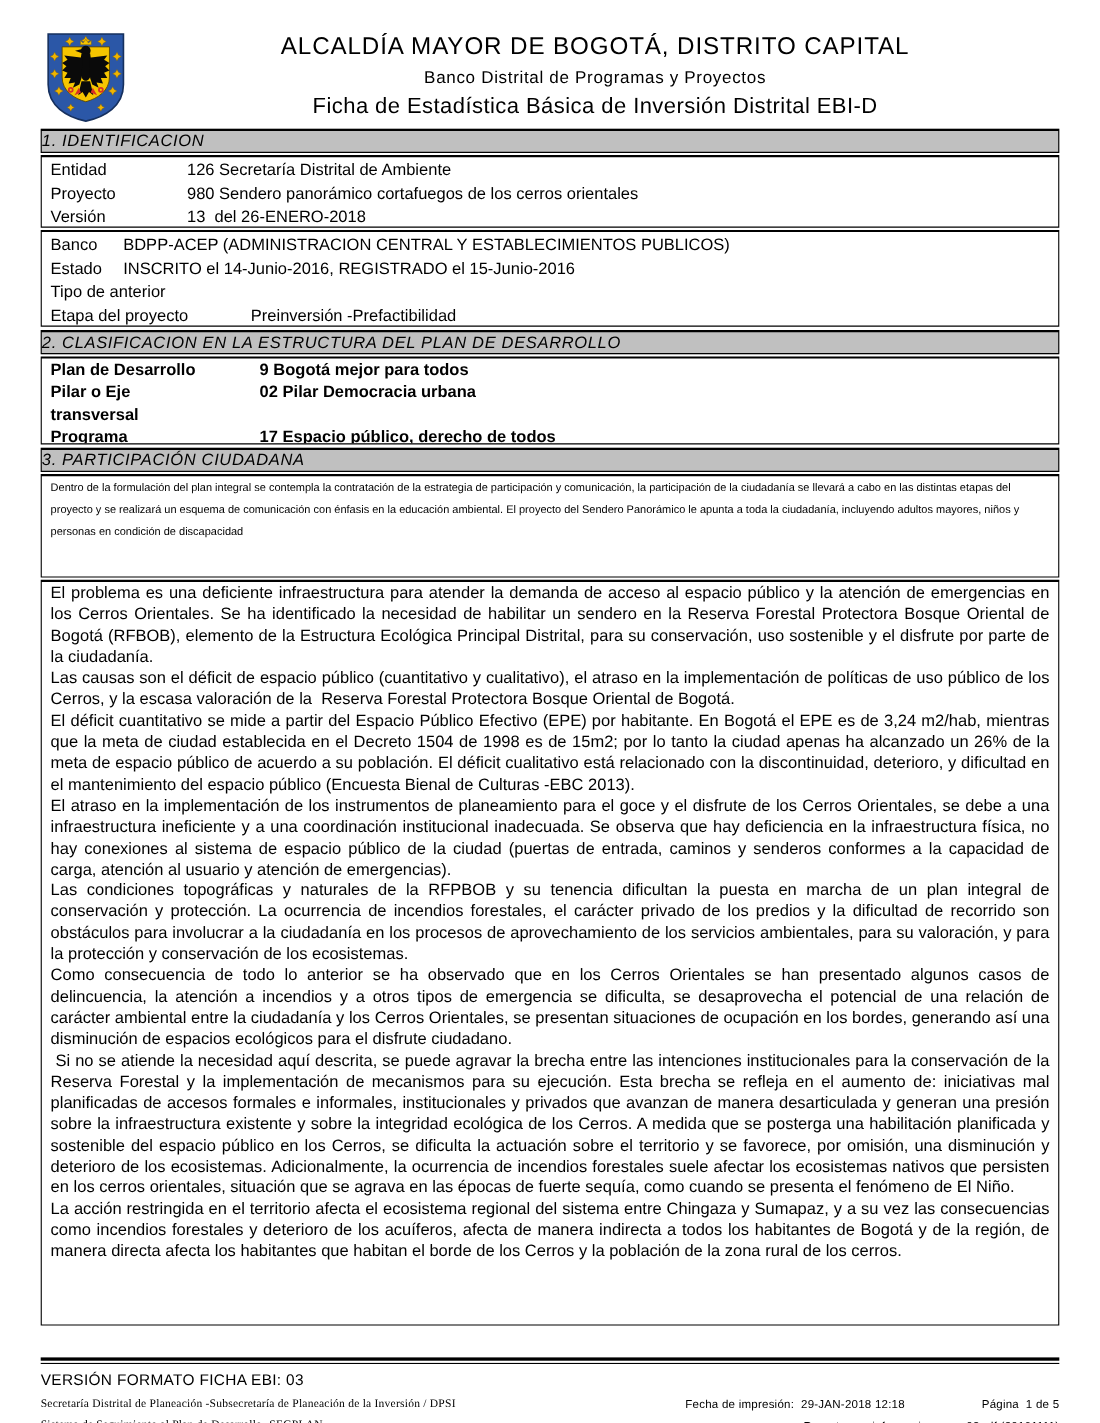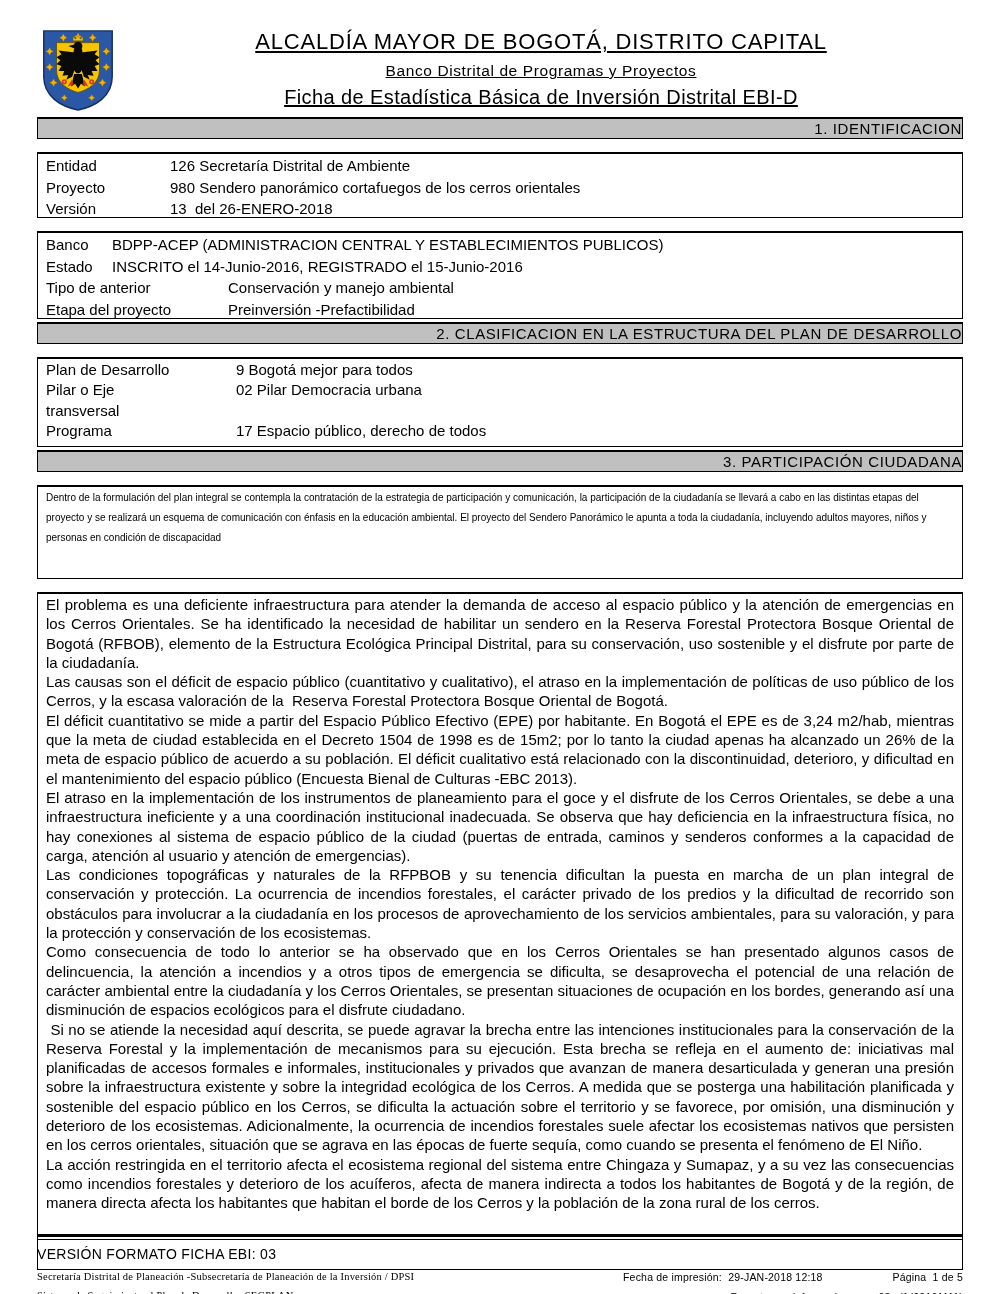--- a/index.html
+++ b/index.html
@@ -3,34 +3,34 @@
 <meta charset="utf-8">
 <style>
   html,body{margin:0;padding:0;background:#fff;}
   body{width:1000px;height:1294px;overflow:hidden;color:#000;
        font-family:"Liberation Sans","DejaVu Sans",sans-serif;}
   .page{position:relative;width:1000px;height:1294px;box-sizing:border-box;
         padding:26px 37px 0 37px;}
   
   .hdr{display:flex;align-items:flex-start;}
   .logo{flex:0 0 82px;width:82px;height:88px;}
-  .titles{flex:1;text-align:center;padding-top:3px;text-decoration:underline;}
+  .titles{flex:1;text-align:center;padding-top:3px;}
   .t1{font-size:22px;letter-spacing:0.8px;white-space:nowrap;}
   .t2{font-size:15.5px;letter-spacing:0.6px;margin-top:7px;}
   .t3{font-size:20px;letter-spacing:0.4px;margin-top:6px;}
   
   .bar{background:#c0c0c0;border:1px solid #000;border-top-width:2px;
-       text-align:right;font-size:15px;line-height:18px;letter-spacing:0.6px;
-       margin-top:3px;padding:1px 0 0 0;}
-  .box{border:1px solid #000;border-top-width:2px;margin-top:13px;
+       text-align:left;font-size:15px;line-height:18px;letter-spacing:0.6px;
+       margin-top:3px;padding:1px 0 0 0;font-style:italic;}
+  .box{border:1px solid #000;border-top-width:2px;margin-top:2px;
        padding:1px 8px 2px 8px;box-sizing:border-box;overflow:hidden;
        background:#fff;}
   .box1{height:66px;}
   .box2{height:88px;}
-  .box3{height:90px;}
+  .box3{height:80px;font-weight:bold;}
   .box4{height:94px;font-size:10px;line-height:20px;}
   .box5{height:678px;font-size:15px;line-height:19.3px;text-align:justify;}
   .box5 p{margin:0;white-space:pre-wrap;}
   .box4 p{margin:0;white-space:pre-wrap;}
   .row{display:flex;font-size:15px;line-height:21.5px;}
   .row3{line-height:20.4px;}
   .lbl{flex:0 0 124px;box-sizing:border-box;}
   .lw66 .lbl{flex:0 0 66px;}
   .lw182 .lbl{flex:0 0 182px;}
   .lw190 .lbl{flex:0 0 190px;padding-right:55px;}
@@ -112,21 +112,20 @@
     <div class="row lw66">
       <span class="lbl">Banco</span>
       <span class="val">BDPP-ACEP (ADMINISTRACION CENTRAL Y ESTABLECIMIENTOS PUBLICOS)</span>
     </div>
     <div class="row lw66">
       <span class="lbl">Estado</span>
       <span class="val">INSCRITO el 14-Junio-2016, REGISTRADO el 15-Junio-2016</span>
     </div>
     <div class="row lw182">
       <span class="lbl">Tipo de anterior</span>
-      <span class="val">Conservación y manejo ambiental</span>
     </div>
     <div class="row lw182">
       <span class="lbl">Etapa del proyecto</span>
       <span class="val">Preinversión -Prefactibilidad</span>
     </div>
   </div>
 
   <div class="bar">2. CLASIFICACION EN LA ESTRUCTURA DEL PLAN DE DESARROLLO</div>
   <div class="box box3">
     <div class="row row3 lw190">

